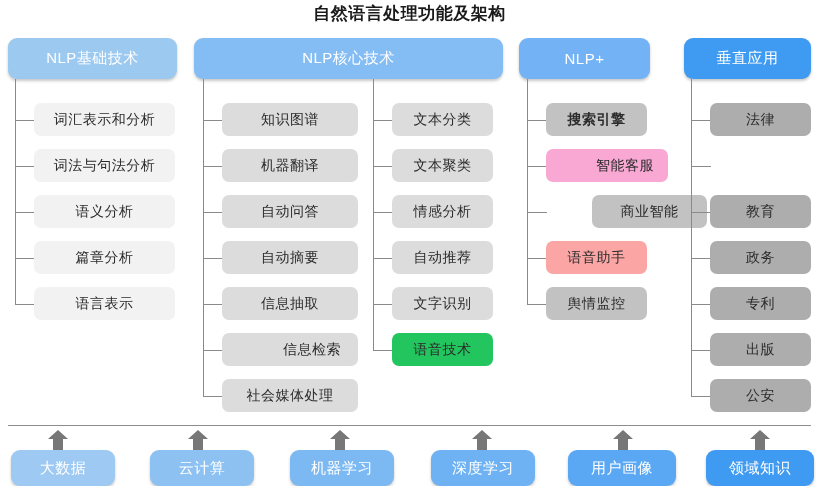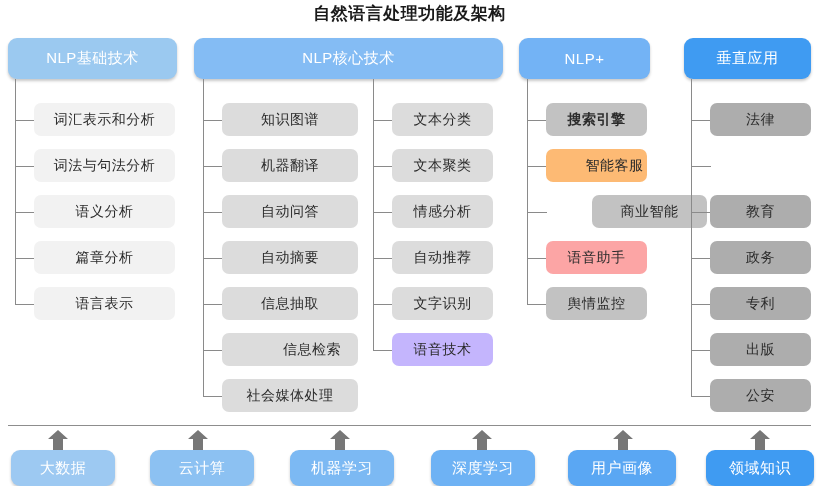--- a/index.html
+++ b/index.html
@@ -149,33 +149,33 @@
   <div class="branch" style="left:373px; top:212px; width:20px;"></div>
   <div class="branch" style="left:373px; top:258px; width:20px;"></div>
   <div class="branch" style="left:373px; top:304px; width:20px;"></div>
   <div class="branch" style="left:373px; top:350px; width:20px;"></div>
 
   <div class="item-box" style="left:392px; top:103px; width:101px; background:#DCDCDC;">文本分类</div>
   <div class="item-box" style="left:392px; top:149px; width:101px; background:#DCDCDC;">文本聚类</div>
   <div class="item-box" style="left:392px; top:195px; width:101px; background:#DCDCDC;">情感分析</div>
   <div class="item-box" style="left:392px; top:241px; width:101px; background:#DCDCDC;">自动推荐</div>
   <div class="item-box" style="left:392px; top:287px; width:101px; background:#DCDCDC;">文字识别</div>
-  <div class="item-box" style="left:392px; top:333px; width:101px; background:#c4b5fd;">语音技术</div>
+  <div class="item-box" style="left:392px; top:333px; width:101px; background:#22c55e;">语音技术</div>
 
   <div class="header-pill" style="left:519px; top:38px; width:131px; background:#73B3F5;">NLP+</div>
 
   <div class="trunk" style="left:527px; top:79px; height:226px;"></div>
   <div class="branch" style="left:527px; top:120px; width:20px;"></div>
   <div class="branch" style="left:527px; top:166px; width:20px;"></div>
   <div class="branch" style="left:527px; top:212px; width:20px;"></div>
   <div class="branch" style="left:527px; top:258px; width:20px;"></div>
   <div class="branch" style="left:527px; top:304px; width:20px;"></div>
 
   <div class="item-box" style="left:546px; top:103px; width:101px; background:#C2C2C2;font-weight:bold;">搜索引擎</div>
-  <div class="item-box" style="left:546px; top:149px; width:101px; background:#fdba74;padding-left:36px;">智能客服</div>
+  <div class="item-box" style="left:546px; top:149px; width:122px; background:#f9a8d4;padding-left:36px;">智能客服</div>
   <div class="item-box" style="left:546px; top:195px; width:115px; background:#C2C2C2;margin-left:46px;">商业智能</div>
   <div class="item-box" style="left:546px; top:241px; width:101px; background:#fca5a5;">语音助手</div>
   <div class="item-box" style="left:546px; top:287px; width:101px; background:#C2C2C2;">舆情监控</div>
 
   <div class="header-pill" style="left:684px; top:38px; width:127px; background:#3F9BF2;">垂直应用</div>
 
   <div class="trunk" style="left:691px; top:79px; height:317px;"></div>
   <div class="branch" style="left:691px; top:120px; width:20px;"></div>
   <div class="branch" style="left:691px; top:166px; width:20px;"></div>
   <div class="branch" style="left:691px; top:212px; width:20px;"></div>

